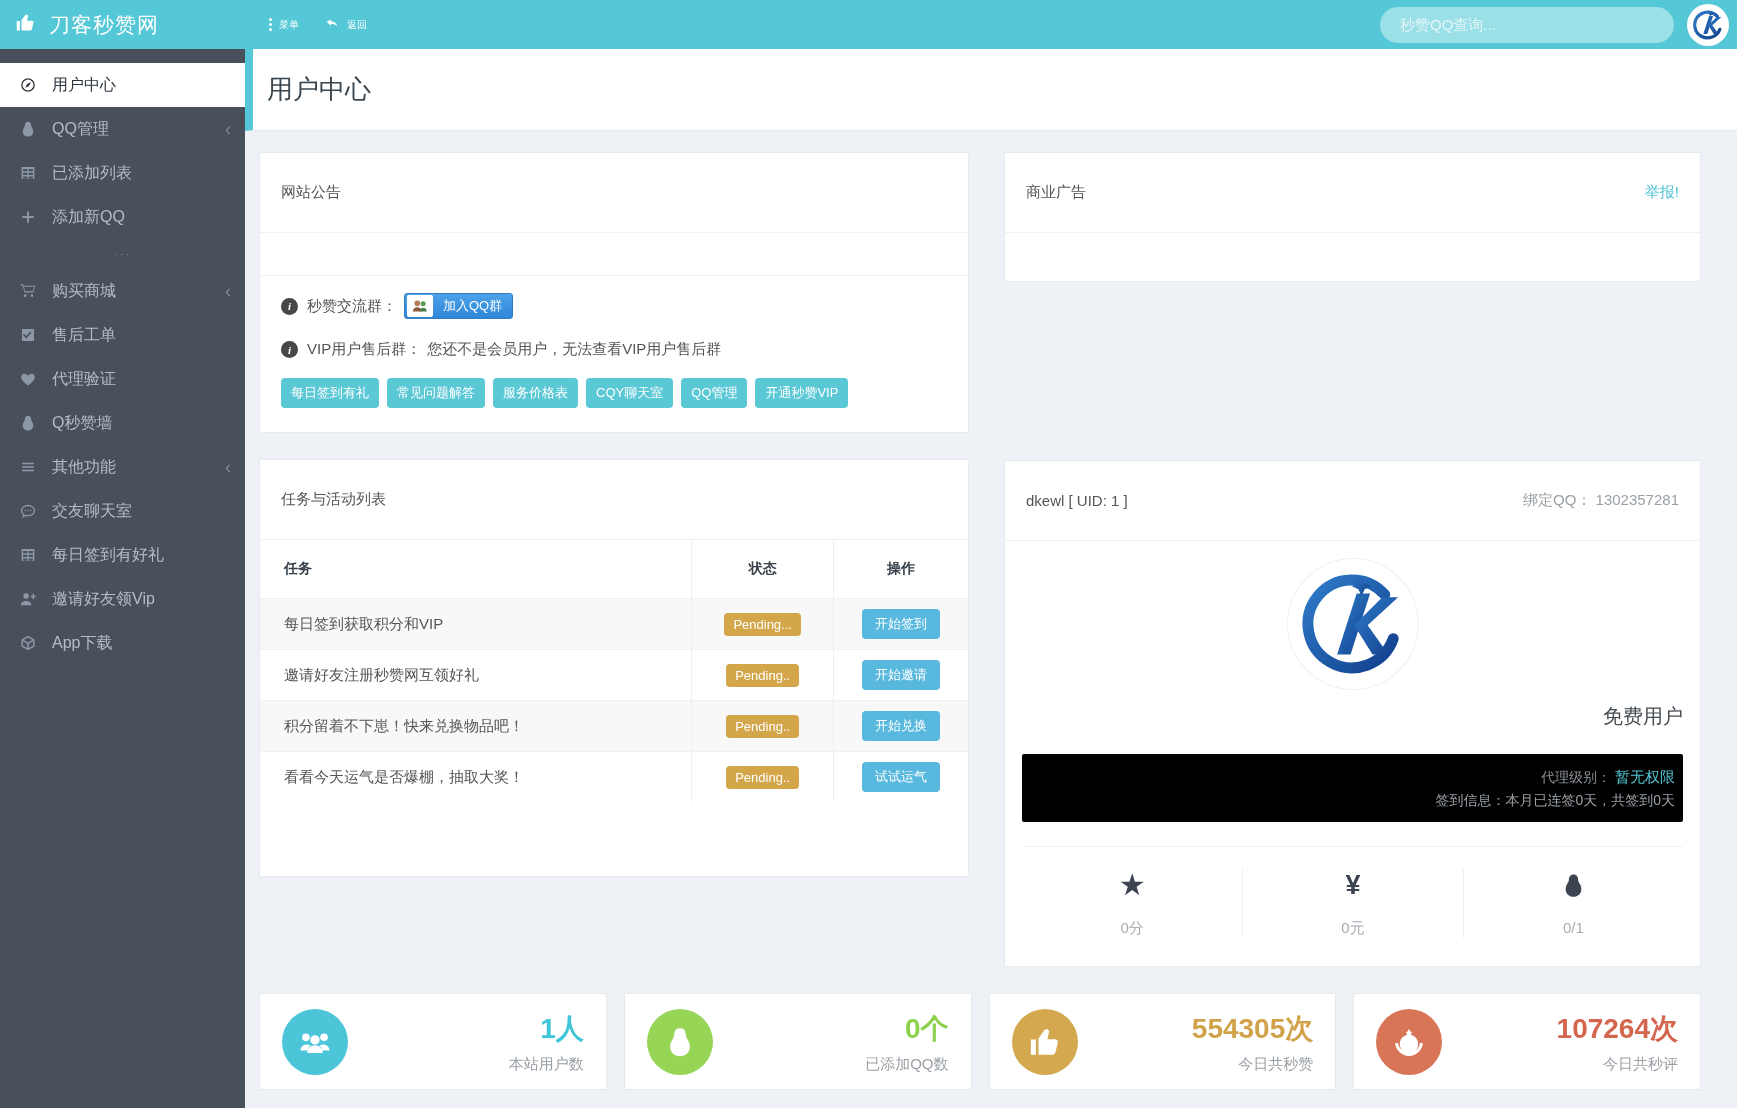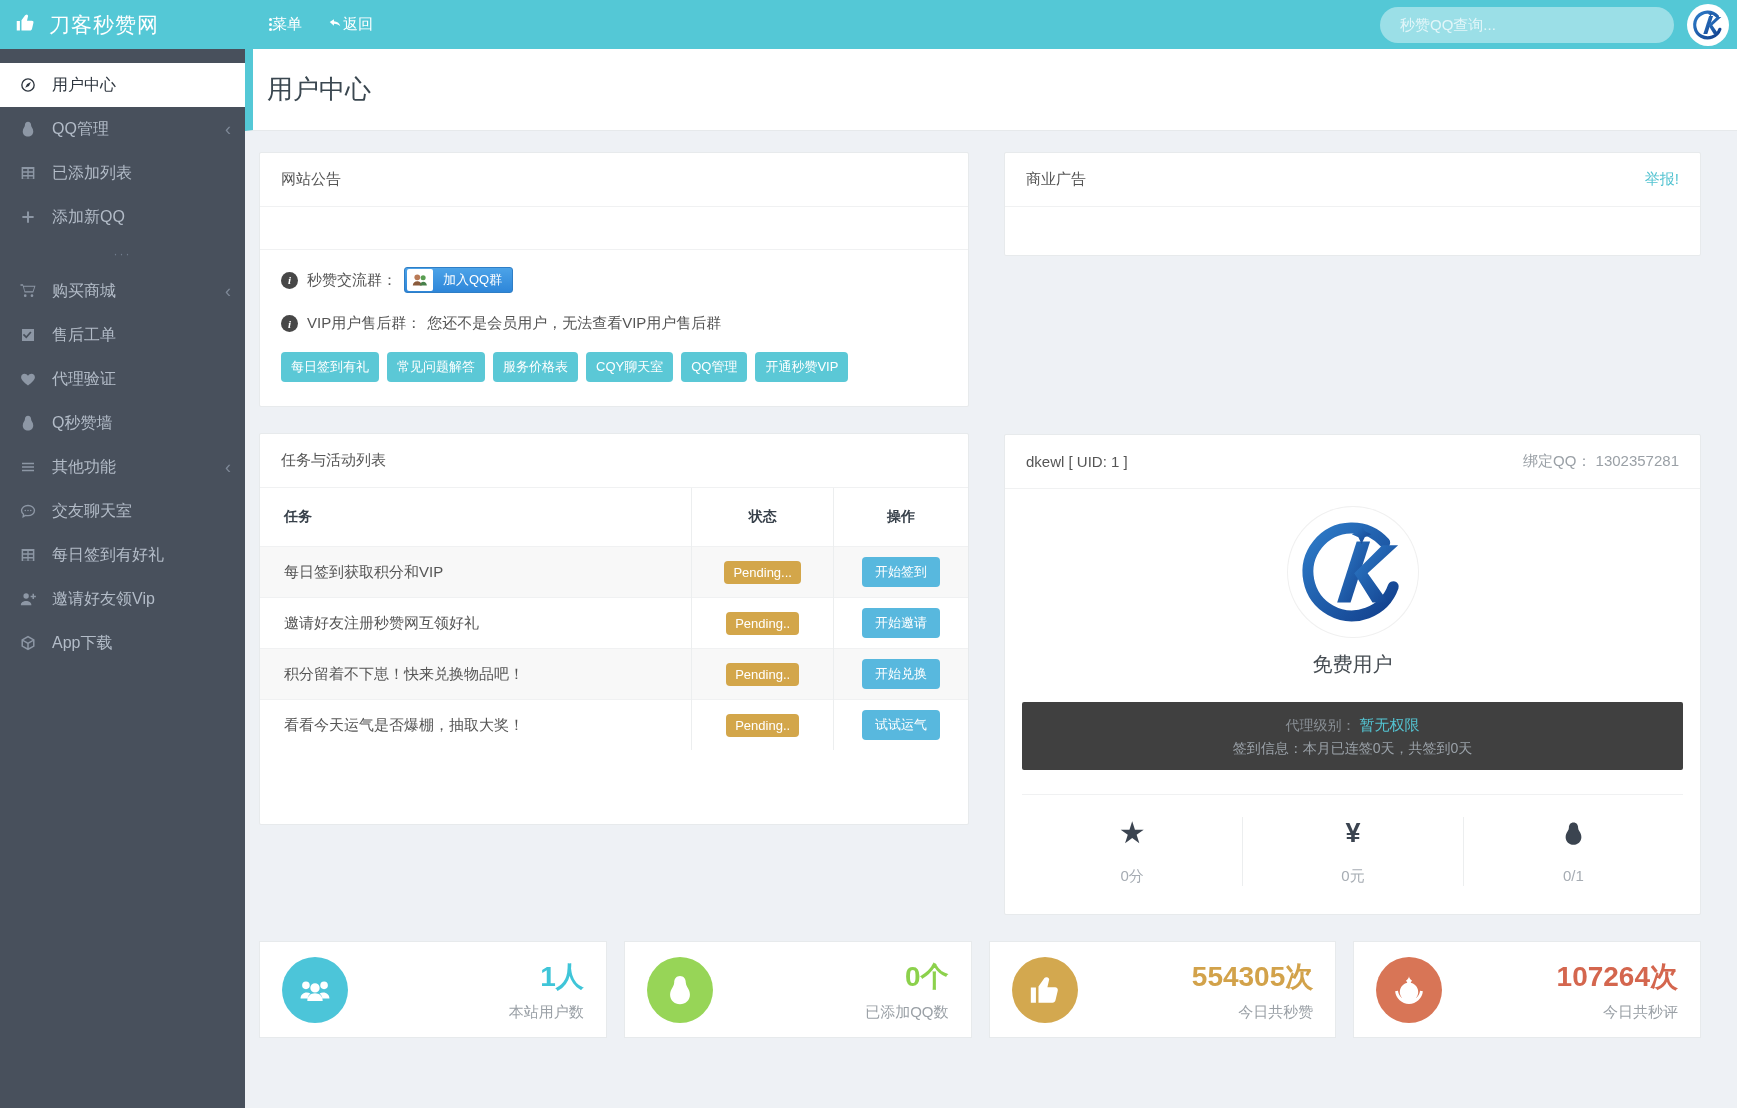--- a/index.html
+++ b/index.html
@@ -5,21 +5,21 @@
   html,body{margin:0;padding:0;width:1737px;height:1108px;overflow:hidden;
     font-family:"Liberation Sans","DejaVu Sans",sans-serif;background:#eef1f5;}
   *{box-sizing:border-box}
 
   
   .navbar{height:49px;background:#54c8d6;display:flex;align-items:center;color:#fff;}
   .nav-brand{width:245px;display:flex;align-items:center;padding-left:15px;gap:13px;}
   .nav-brand svg{width:21px;height:21px}
   .brand-txt{font-size:21px;letter-spacing:1px}
   .nav-links{display:flex;align-items:center;gap:26px;padding-left:24px}
-  .nav-link{display:flex;align-items:center;font-size:15px;cursor:pointer}
+  .nav-link{display:flex;align-items:center;gap:7px;font-size:10px;cursor:pointer}
   .nav-link svg{width:15px;height:15px}
   .vdots{display:flex;flex-direction:column;gap:2px}
   .vdots i{width:3px;height:3px;border-radius:50%;background:#fff;display:block}
   .nav-right{margin-left:auto;display:flex;align-items:center;padding-right:8px}
   .search-pill{width:294px;height:36px;border:none;border-radius:18px;background:rgba(255,255,255,.42);
     padding:0 20px;font-size:15px;color:#fff;outline:none;font-family:inherit}
   .search-pill::placeholder{color:#e3f6f9}
   .nav-avatar{width:42px;height:42px;border-radius:50%;background:#fff;margin-left:13px;
     display:grid;place-items:center;overflow:hidden;cursor:pointer}
   .nav-avatar svg{width:36px;height:36px}
@@ -39,21 +39,21 @@
   .page-header{height:82px;background:#fff;border-left:8px solid #54c8d6;border-bottom:1px solid #e6e9eb;
     display:flex;align-items:center;padding-left:14px}
   .page-header h1{margin:0;font-size:26px;font-weight:400;color:#3a4750}
   .content{flex:1;padding:21px 36px 0 14px}
 
   .cols{display:flex;gap:35px}
   .col-left{width:710px;flex:none}
   .col-right{flex:1;min-width:0}
 
   .card{background:#fff;border:1px solid #e7eaec;border-radius:2px}
-  .card-h{padding:17px 21px;font-size:15px;color:#555;border-bottom:1px solid #f0f1f2;
+  .card-h{padding:30px 21px;font-size:15px;color:#555;border-bottom:1px solid #f0f1f2;
     display:flex;align-items:center;justify-content:space-between}
   .tlink{color:#53c3d1;text-decoration:none;font-size:15px;cursor:pointer}
 
   
   .a-empty{height:43px;border-bottom:1px solid #f0f1f2}
   .a-body{padding:17px 21px 24px}
   .info-row{display:flex;align-items:center;font-size:15px;color:#555}
   .info-row + .info-row{margin-top:21px}
   .idot{width:17px;height:17px;border-radius:50%;background:#474747;color:#fff;flex:none;
     font:italic bold 11px "Liberation Serif","DejaVu Serif",serif;display:grid;place-items:center;margin-right:9px}
@@ -81,26 +81,26 @@
   .act-btn{background:#58b8de;color:#fff;border:none;font-size:13px;padding:6px 13px;border-radius:4px;cursor:pointer;font-family:inherit}
   .card-foot{height:74px}
 
   
   .ad-empty{height:48px}
   .ad{margin-bottom:178px}
 
   
   .p-head-l{color:#555;font-size:15px}
   .p-head-r{color:#9aa0a6;font-size:15px}
-  .p-body{padding:18px 17px 0;text-align:center}
+  .p-body{padding:18px 17px 0;text-align:right}
   .avatar{width:130px;height:130px;border-radius:50%;margin:0 auto;background:#fff;
     box-shadow:0 0 0 1px #f0f0f0;display:grid;place-items:center;overflow:hidden}
   .avatar svg{width:122px;height:122px}
   .usertype{margin-top:14px;font-size:20px;color:#454c52}
-  .graybox{margin-top:24px;background:#404040;border-radius:2px;padding:11px 8px;font-size:14px;line-height:1.6}
+  .graybox{margin-top:24px;background:#000000;border-radius:2px;padding:11px 8px;font-size:14px;line-height:1.6}
   .gb1{color:#8a9096}
   .gb2{color:#9aa1a8}
   .p-stats{margin-top:24px;border-top:1px solid #f0f1f2;display:grid;grid-template-columns:1fr 1fr 1fr;
     padding:22px 0 28px}
   .p-stat{display:flex;flex-direction:column;align-items:center;gap:18px}
   .p-stat + .p-stat{border-left:1px solid #eceeef}
   .p-ico{height:32px;display:flex;align-items:center;color:#3b4450}
   .p-ico svg{width:27px;height:27px}
   .tstar{font-size:30px;line-height:1}
   .tyen{font-size:27px;font-weight:bold;line-height:1}

